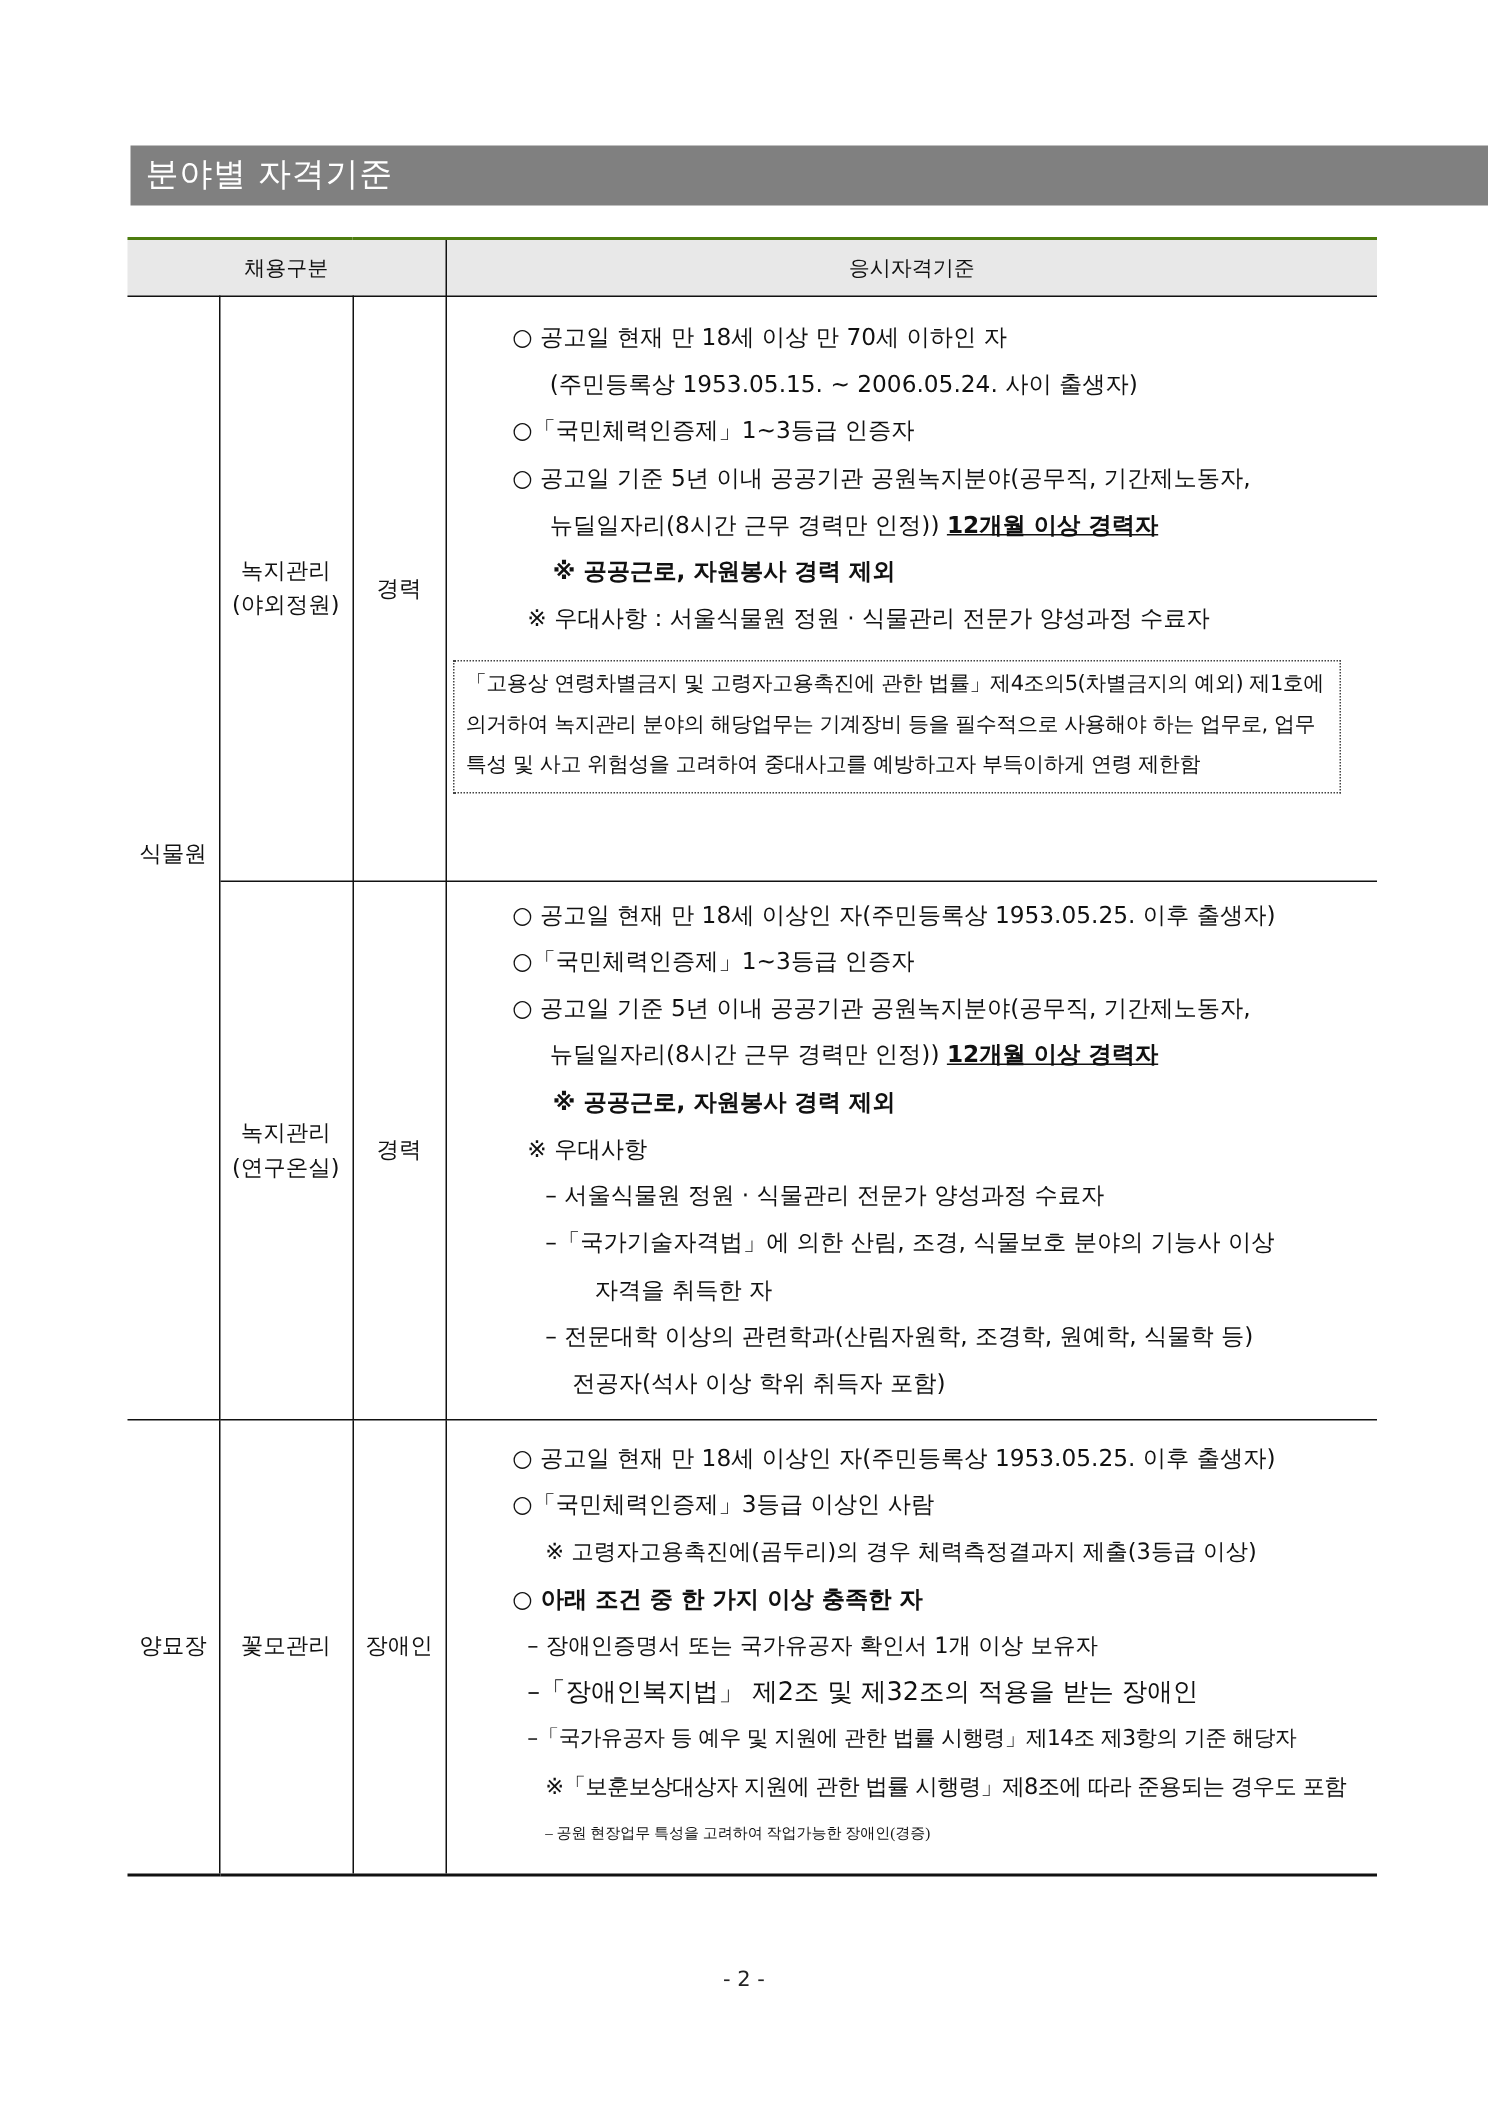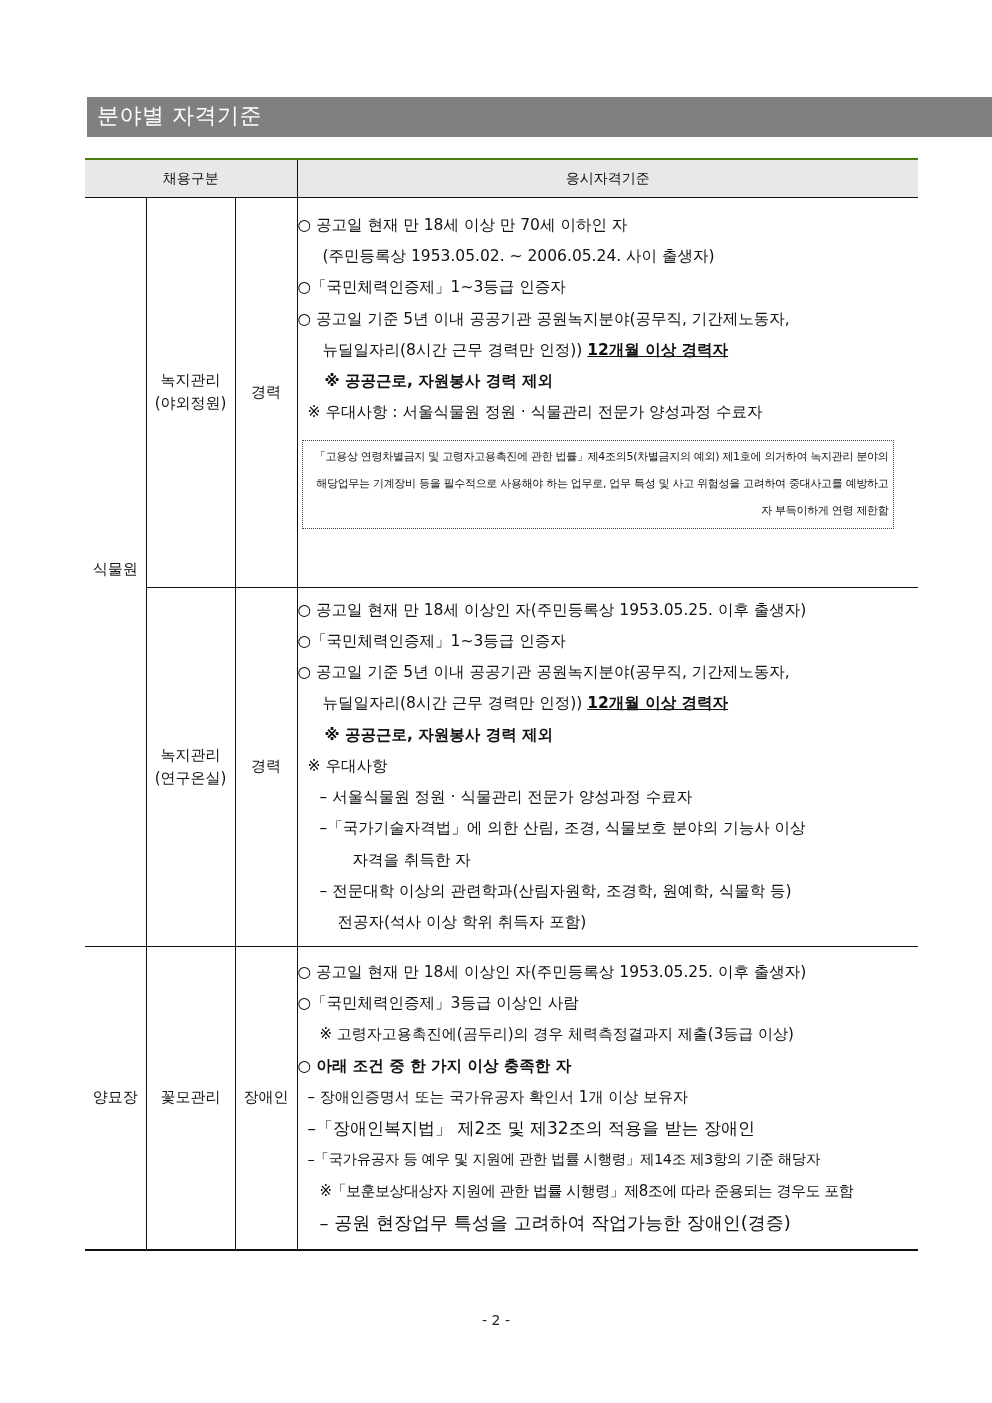--- a/index.html
+++ b/index.html
@@ -11,30 +11,30 @@
   .hdr th { height: 37px; background: #e8e8e8; font-weight: normal; font-size: 14px; text-align: center; border-top: 2px solid #4d7c0f; border-bottom: 1px solid #111; }
   .hdr th.h1 { border-right: 1px solid #111; }
   col.c1 { width: 61px; } col.c2 { width: 89px; } col.c3 { width: 62px; } col.c4 { width: 621px; }
   td.cat { text-align: center; font-size: 15px; border-right: 1px solid #111; line-height: 23px; }
   td.cat.bottom { vertical-align: bottom; padding-bottom: 6px; }
   td.content { font-size: 15.5px; line-height: 31.2px; padding-left: 4px; }
   .r1 td { border-bottom: 1px solid #111; }
   .r1 td.cat.first { border-bottom: none; }
   .r2 td { border-bottom: 1px solid #111; }
   .r3 td { border-bottom: 2px solid #111; }
-  .line { white-space: nowrap; }
+  .line { white-space: nowrap; margin-left: 44px; }
   .ind1 { padding-left: 25px; }
   .ind2 { padding-left: 27px; }
   .ind3 { padding-left: 10px; }
   .ind4 { padding-left: 22px; }
   .ind5 { padding-left: 55px; }
   .ind6 { padding-left: 40px; }
   .b { font-weight: bold; }
   .u { text-decoration: underline; font-weight: bold; }
-  .notebox { margin: 12px 0 22px 4px; width: 578px; border: 1px dotted #444; padding: 2px 4px 4px 8px; font-size: 11px; line-height: 27px; letter-spacing: -0.3px; text-align: right; }
+  .notebox { margin: 12px 0 22px 4px; width: 578px; border: 1px dotted #444; padding: 2px 4px 4px 8px; font-size: 14px; line-height: 27px; letter-spacing: -0.3px; }
   .page-num { position: absolute; left: 0; width: 992px; top: 1312px; text-align: center; font-size: 14px; color: #222; }
 </style>
 </head>
 <body>
 
 <div class="title-bar">
   <span>분야별 자격기준</span>
 </div>
 
 <table class="grid">
@@ -56,21 +56,21 @@
     </td>
     <td class="cat">
       <div>녹지관리</div>
       <div>(야외정원)</div>
     </td>
     <td class="cat">
       <span>경력</span>
     </td>
     <td class="content" style="vertical-align:top; padding-top:12px;">
       <div class="line">○ 공고일 현재 만 18세 이상 만 70세 이하인 자</div>
-      <div class="line ind1">(주민등록상 1953.05.02. ~ 2006.05.24. 사이 출생자)</div>
+      <div class="line ind1">(주민등록상 1953.05.15. ~ 2006.05.24. 사이 출생자)</div>
       <div class="line">○「국민체력인증제」1~3등급 인증자</div>
       <div class="line">○ 공고일 기준 5년 이내 공공기관 공원녹지분야(공무직, 기간제노동자,</div>
       <div class="line ind1"><span>뉴딜일자리(8시간 근무 경력만 인정))</span> <span class="u">12개월 이상 경력자</span></div>
       <div class="line ind2 b">※ 공공근로, 자원봉사 경력 제외</div>
       <div class="line ind3">※ 우대사항 : 서울식물원 정원 · 식물관리 전문가 양성과정 수료자</div>
       <div class="notebox">「고용상 연령차별금지 및 고령자고용촉진에 관한 법률」제4조의5(차별금지의 예외) 제1호에 의거하여 녹지관리 분야의 해당업무는 기계장비 등을 필수적으로 사용해야 하는 업무로, 업무 특성 및 사고 위험성을 고려하여 중대사고를 예방하고자 부득이하게 연령 제한함</div>
     </td>
   </tr>
 
   <tr class="r2">
@@ -109,19 +109,19 @@
     </td>
     <td class="content" style="padding-top:10px; padding-bottom:10px; height:282px;">
       <div class="line">○ 공고일 현재 만 18세 이상인 자(주민등록상 1953.05.25. 이후 출생자)</div>
       <div class="line">○「국민체력인증제」3등급 이상인 사람</div>
       <div class="line ind4" style="font-size:15px;">※ 고령자고용촉진에(곰두리)의 경우 체력측정결과지 제출(3등급 이상)</div>
       <div class="line b">○ 아래 조건 중 한 가지 이상 충족한 자</div>
       <div class="line ind3" style="font-size:15px;">– 장애인증명서 또는 국가유공자 확인서 1개 이상 보유자</div>
       <div class="line ind3" style="font-size:17px;">–「장애인복지법」 제2조 및 제32조의 적용을 받는 장애인</div>
       <div class="line ind3" style="font-size:14.5px; letter-spacing:-0.4px;">–「국가유공자 등 예우 및 지원에 관한 법률 시행령」제14조 제3항의 기준 해당자</div>
       <div class="line ind4" style="font-size:15px; letter-spacing:-0.5px;">※「보훈보상대상자 지원에 관한 법률 시행령」제8조에 따라 준용되는 경우도 포함</div>
-      <div class="line ind4" style="font-size:18px;">– 공원 현장업무 특성을 고려하여 작업가능한 장애인(경증)</div>
+      <div class="line ind4" style="font-size:10px;font-family:Liberation Serif, serif;">– 공원 현장업무 특성을 고려하여 작업가능한 장애인(경증)</div>
     </td>
   </tr>
 </tbody>
   </table>
 
 <div class="page-num">- 2 -</div>
 
 </body></html>

